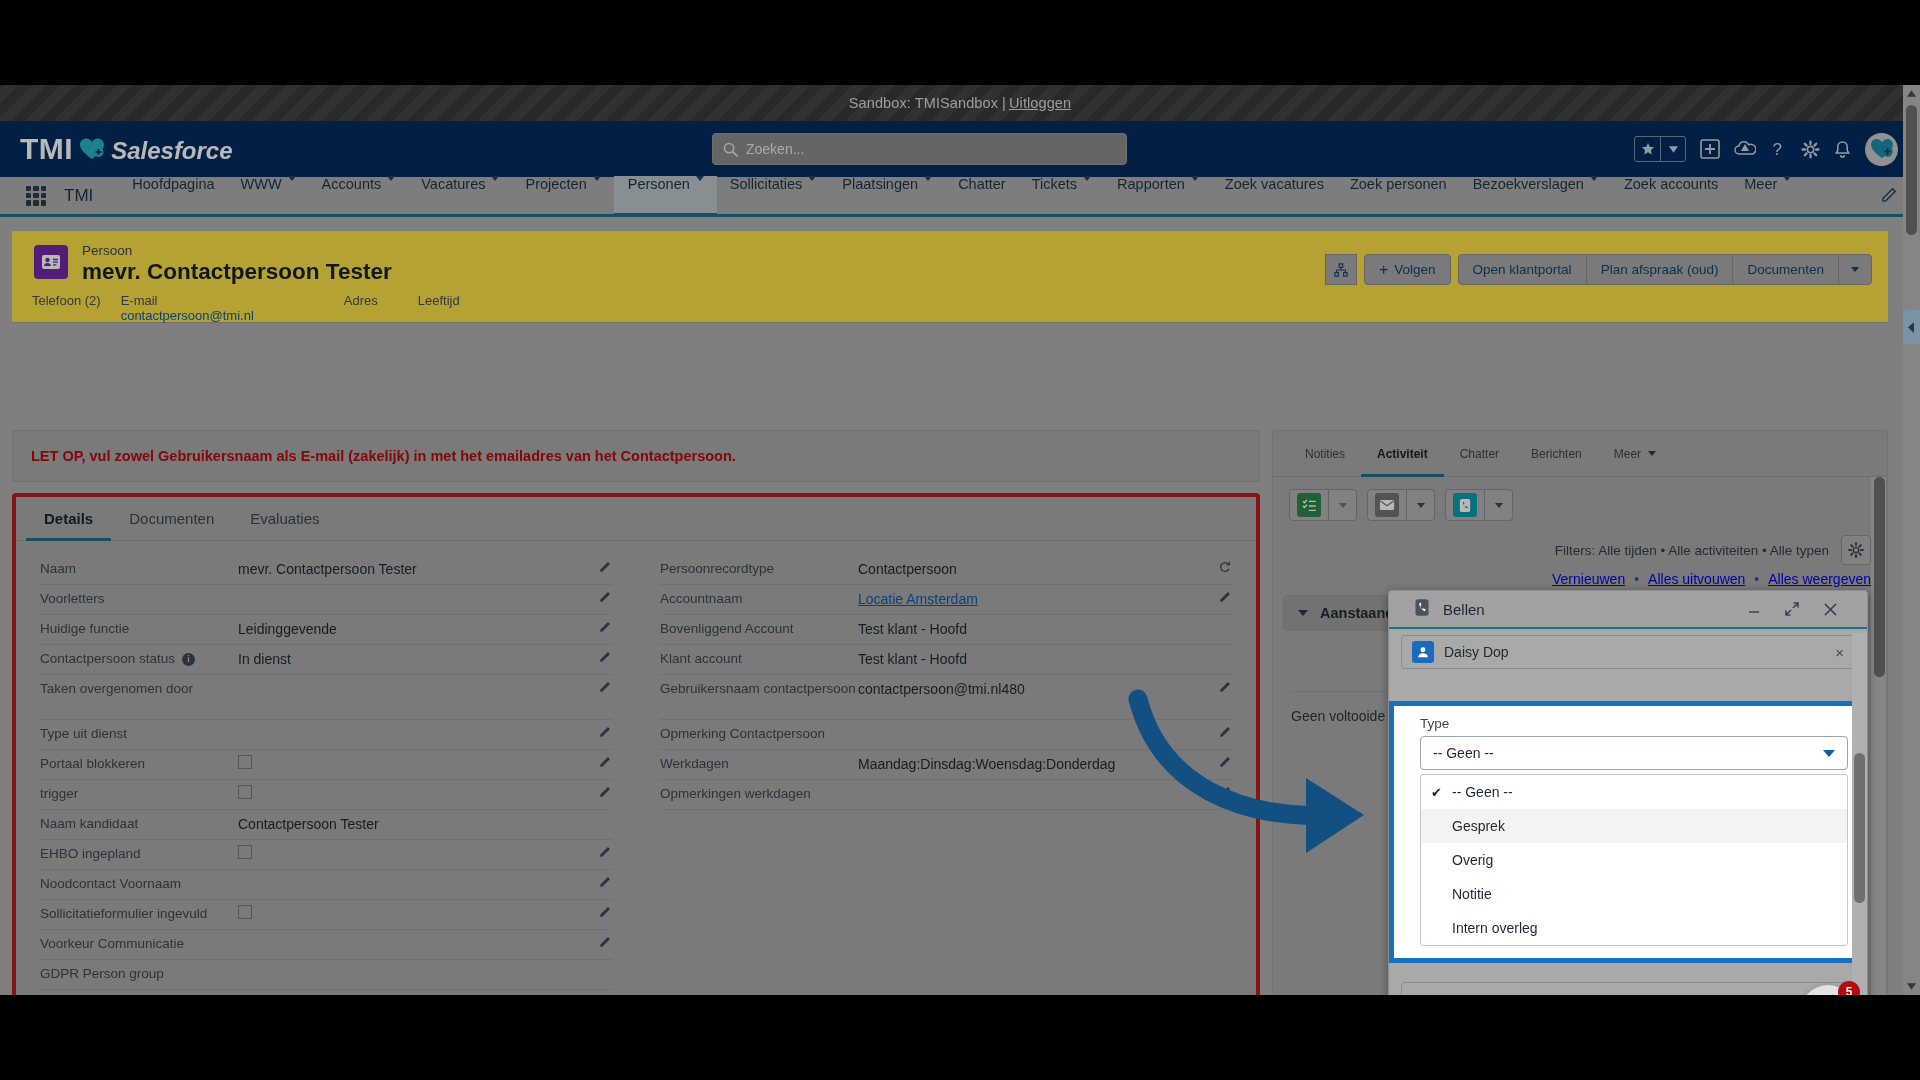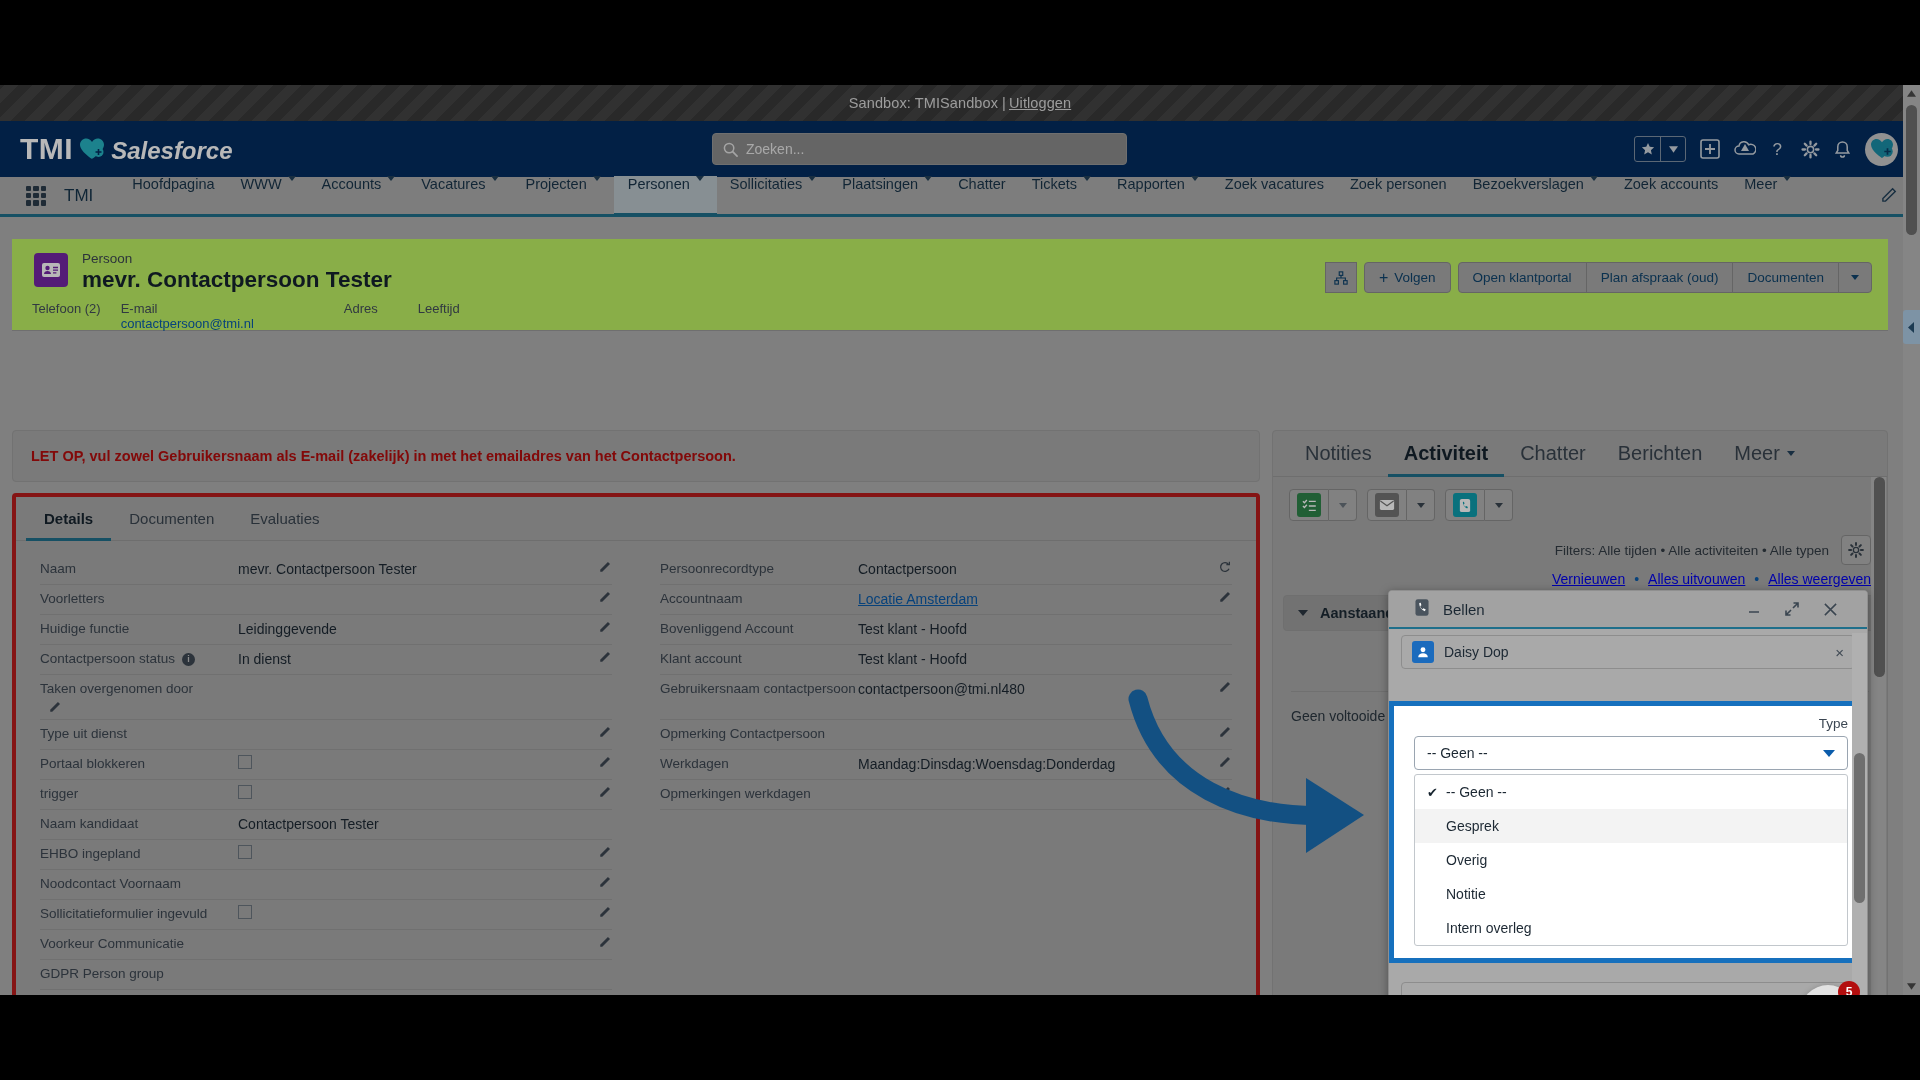--- a/index.html
+++ b/index.html
@@ -116,23 +116,23 @@
   .nav-item.active { background: #bcc6cc; box-shadow: inset 0 -3px 0 #1f6f8b; padding-left: 14px; }
   .caret-d {
     width: 0; height: 0; border-left: 4.5px solid transparent;
     border-right: 4.5px solid transparent; border-top: 5.5px solid #22415a;
     display: inline-block;
   }
   #nav-pencil { position: absolute; right: 22px; }
 
   
   #record-header {
-    position: absolute; left: 12px; top: 154px;
+    position: absolute; left: 12px; top: 146px;
     width: 1876px; height: 92px;
-    background: #bef264;
+    background: #fde047;
     border-bottom: 1px solid #9a9a9a;
   }
   #rec-icon {
     position: absolute; left: 22px; top: 14px;
     width: 34px; height: 34px; border-radius: 4px; background: #7526a5;
     display: flex; align-items: center; justify-content: center;
   }
   #rec-type { position: absolute; left: 70px; top: 12px; font-size: 13.5px; color: #3e4852; }
   #rec-title { position: absolute; left: 70px; top: 28px; font-size: 22.5px; font-weight: bold; color: #16232e; }
   #rec-fields {
@@ -206,21 +206,21 @@
             border-top:6px solid #2b3742; margin-right: 12px; }
 
   
   #activity-panel {
     position: absolute; left: 1272px; top: 345px;
     width: 616px; height: 645px;
     background: #a9a9a9; border: 1px solid #9e9e9e; border-radius: 4px;
   }
   #act-tabs {
     height: 46px; display: flex; align-items: center; padding-left: 16px;
-    border-bottom: 1px solid #999; font-size: 20px;
+    border-bottom: 1px solid #999; font-size: 12px;
   }
   .atab { padding: 0 16px; height: 46px; display: flex; align-items: center;
           color: #3a4550; cursor: pointer; gap: 7px; }
   .atab.active { color: #16232e; font-weight: bold; box-shadow: inset 0 -3px 0 #1f6f8b; }
   #act-buttons { display: flex; gap: 10px; padding: 12px 0 0 16px; }
   .abtn-group { display: flex; }
   .abtn {
     width: 40px; height: 32px; border: 1px solid #8d8d8d; background: #b3b3b3;
     border-radius: 4px 0 0 4px; display: flex; align-items: center; justify-content: center;
   }
@@ -282,22 +282,21 @@
     font-size: 14px; color: #1c2833;
   }
   #name-chip .av { width: 22px; height: 22px; border-radius: 3px; background: #1b6bbd;
                    display: flex; align-items: center; justify-content: center; }
   #name-chip .x { margin-left: auto; color: #404a54; font-size: 15px; }
 
   
   #type-block {
     position: absolute; left: 0; top: 110px; width: 100%;
     border: 5px solid #1670bd; background: #ffffff;
-    padding: 10px 14px 12px 20px;
-    text-align: right;
+    padding: 10px 14px 12px 26px;
   }
   #type-label { font-size: 13.5px; color: #3b4652; margin-bottom: 5px; }
   #type-select {
     height: 34px; border: 1px solid #9aa5b1; border-radius: 4px; background: #fff;
     display: flex; align-items: center; padding: 0 12px;
     font-size: 14px; color: #1c2833;
   }
   #type-select .ar { margin-left: auto; width:0;height:0;
       border-left:6px solid transparent;border-right:6px solid transparent;
       border-top:7px solid #0b5cab; }
@@ -604,21 +603,21 @@
         </div>
         <div class="frow">
           <div class="fl"><span>Contactpersoon status</span><span class="info-i">i</span></div>
           <div class="fv">In dienst</div>
           <div class="fe">
               <svg width="13" height="13" viewBox="0 0 16 16">
                 <path d="M1.5 12L11 2.5l2.5 2.5L4 14.5H1.5z" fill="#3d4752"></path>
               </svg>
             </div>
         </div>
-        <div class="frow" style="min-height:45px;flex-direction:column;">
+        <div class="frow" style="min-height:45px;">
           <div class="fl">Taken overgenomen door</div>
           <div class="fv"></div>
           <div class="fe">
               <svg width="13" height="13" viewBox="0 0 16 16">
                 <path d="M1.5 12L11 2.5l2.5 2.5L4 14.5H1.5z" fill="#3d4752"></path>
               </svg>
             </div>
         </div>
         <div class="frow">
           <div class="fl">Type uit dienst</div>

